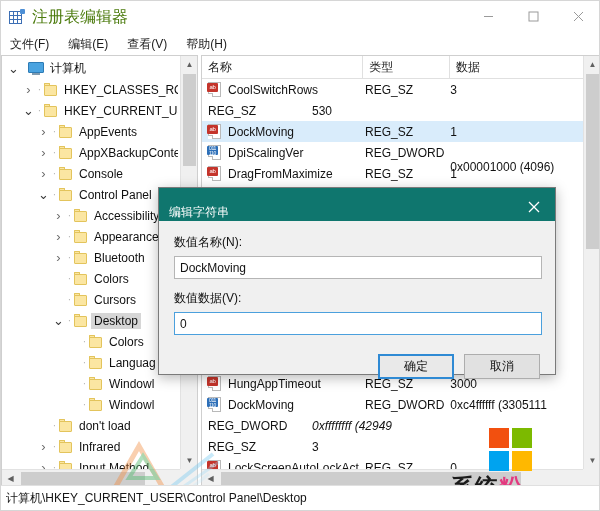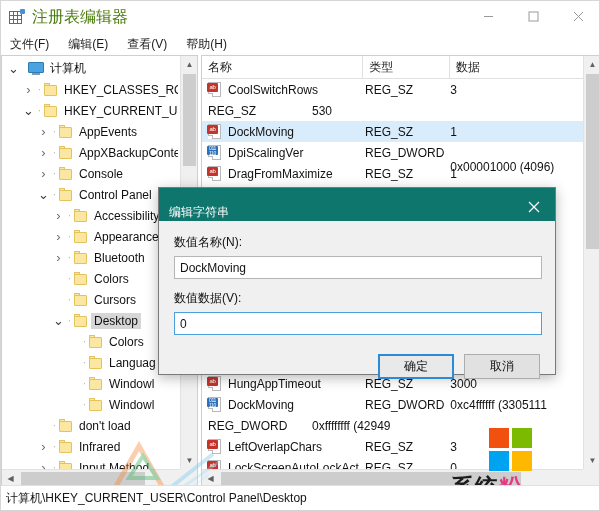--- a/index.html
+++ b/index.html
@@ -740,31 +740,23 @@
                 <div class="fold"></div>
                 <div class="tag" style="line-height: 4.5px; padding-top: 0px;">011<br>110</div>
               </div>
               <span>DockMoving</span>
             </div>
             <div class="c-type" style="width: 104px;">REG_DWORD</div>
             <div class="c-data" style="width: 170px;">0xc4ffffff (3305111</div>
           </div>
           <div class="lrow">
             <div class="c-type" style="width: 104px;">REG_DWORD</div>
-            <div class="c-data" style="width: 170px;">0xffffffff (42949</div>
-          </div>
-          <div class="lrow">
-            <div class="c-name" style="width: 194px;">
-              <div class="vicon sz">
-                <div class="page"></div>
-                <div class="fold"></div>
-                <div class="tag">ab</div>
-              </div>
-              <span>LeftOverlapChars</span>
-            </div>
+            <div class="c-data" style="width: 170px; font-style: italic;">0xffffffff (42949</div>
+          </div>
+          <div class="lrow">
             <div class="c-type" style="width: 104px;">REG_SZ</div>
             <div class="c-data" style="width: 170px;">3</div>
           </div>
           <div class="lrow">
             <div class="c-name" style="width: 194px;">
               <div class="vicon sz">
                 <div class="page"></div>
                 <div class="tag">ab</div>
               </div>
               <span>LockScreenAutoLockActive</span>

